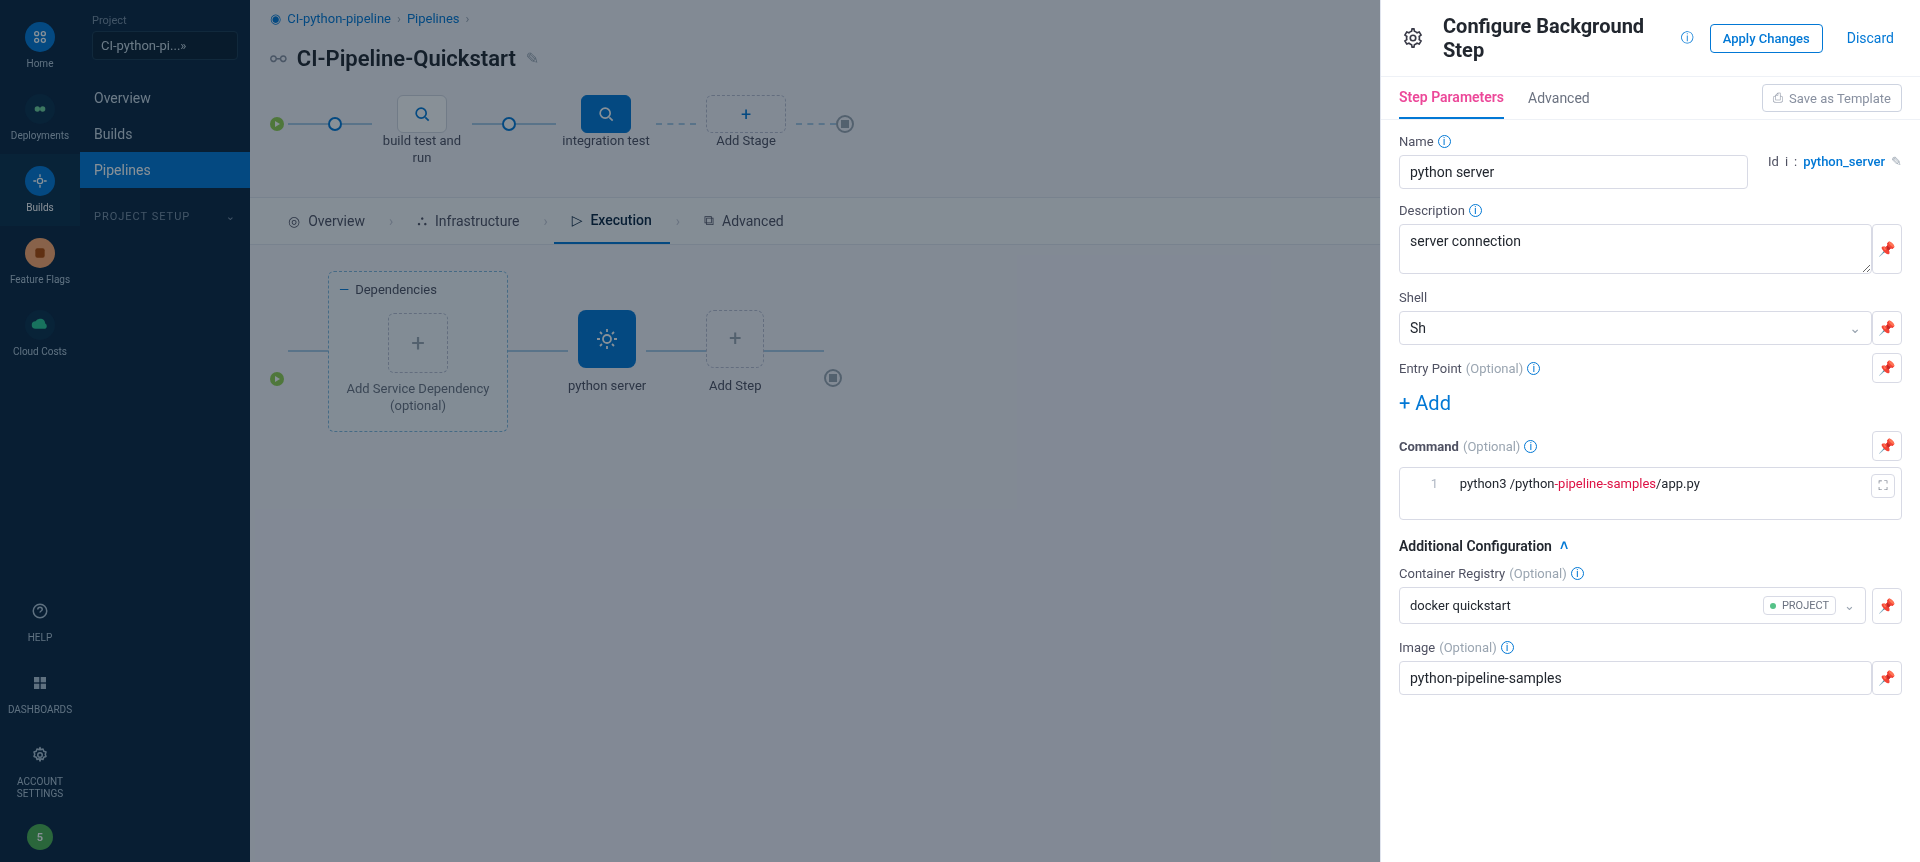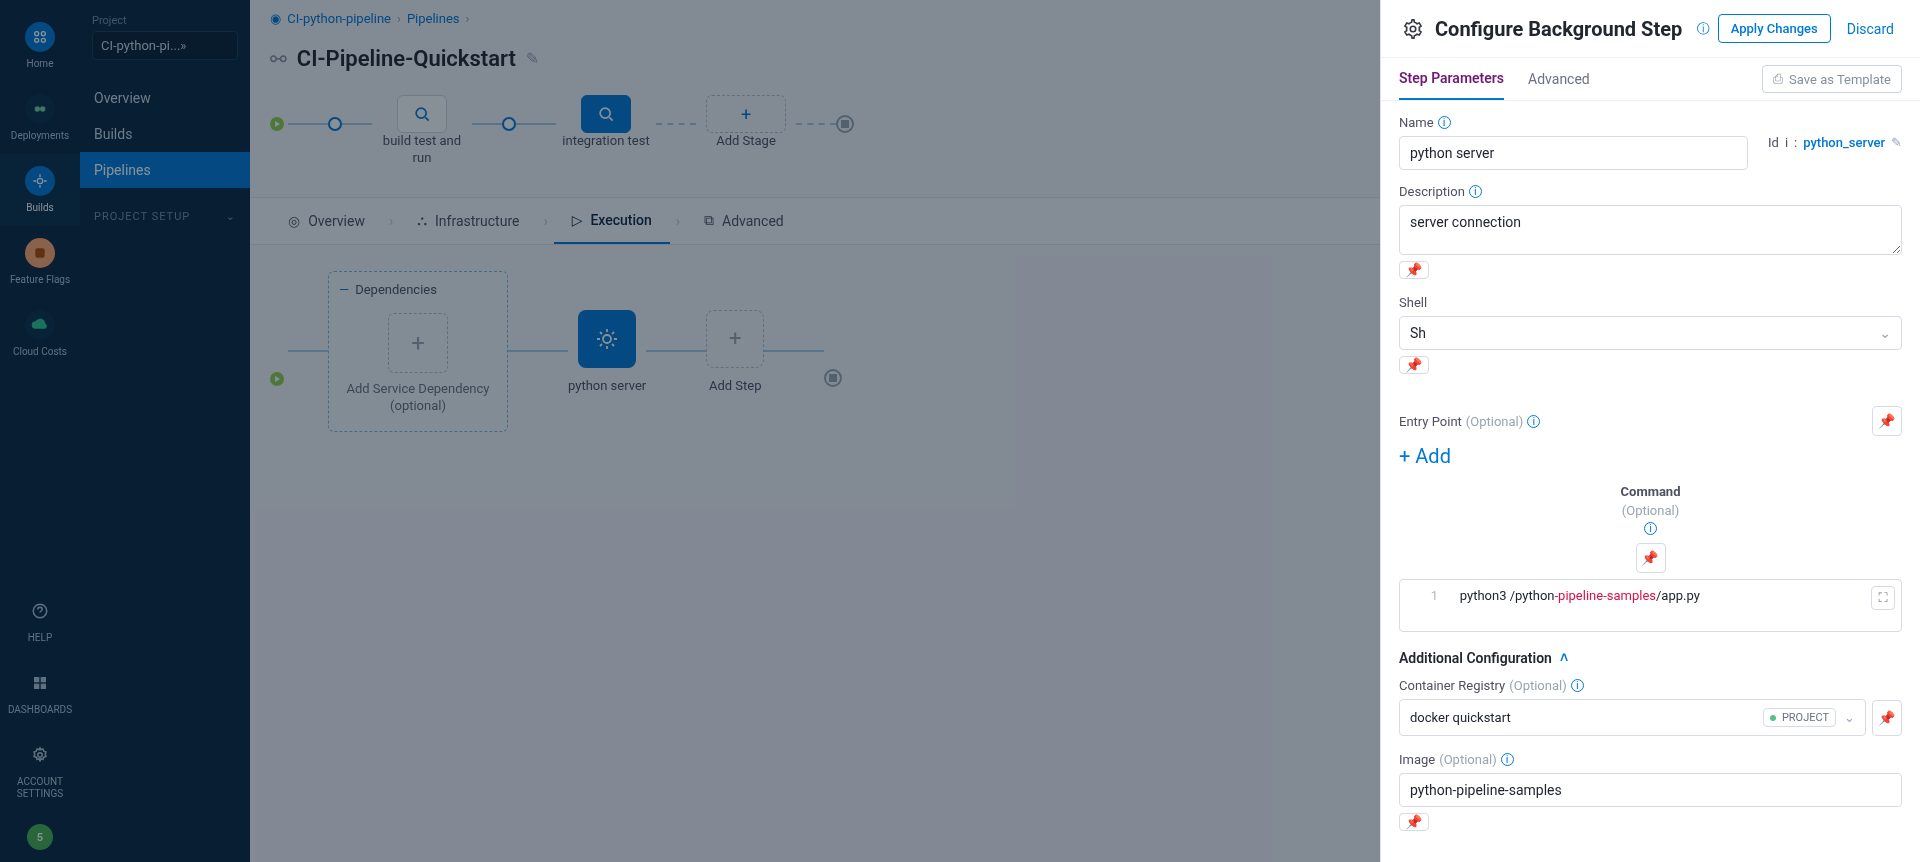--- a/index.html
+++ b/index.html
@@ -85,47 +85,47 @@
 .dep-add { width:60px;height:60px; border:1px dashed #b8bdd0; border-radius:6px; margin:16px auto 8px; display:flex; align-items:center; justify-content:center; color:#9aa5b1; font-size:24px; cursor:pointer;}
 .dep-lbl { text-align:center; font-size:13px; color:#6b7280; line-height:1.3;}
 .step-box { width:58px;height:58px; border-radius:8px; background:#0278d5; color:#fff; display:flex; align-items:center; justify-content:center; font-size:22px; cursor:pointer;}
 .step-box.add { background:transparent; border:1px dashed #b8bdd0; color:#9aa5b1;}
 .step-col {display:flex; flex-direction:column; align-items:center;}
 .step-lbl { margin-top:10px; font-size:13px; color:#4f5162; text-align:center;}
 .ec-line { flex:0 0 60px; height:2px; background:#a6c8e4;}
 
 
 .panel { position:absolute; right:0; top:0; bottom:0; width:540px; background:#fff; z-index:3; display:flex; flex-direction:column; border-left:1px solid #e0e4ee;}
-.p-head { display:flex; align-items:center; padding:14px 18px; gap:8px; border-bottom:1px solid #eef1f6;}
+.p-head { display:flex; align-items:center; padding:14px 18px; gap:16px; border-bottom:1px solid #eef1f6;}
 .p-head .gear { width:28px;height:28px; color:#383946; display:flex; align-items:center; justify-content:center; font-size:18px;}
 .p-head .pt { font-size:20px; font-weight:700; color:#22272f; flex:1;}
 .p-head .info {color:#0278d5; font-size:13px; cursor:pointer;}
 .btn-outline { border:1px solid #0278d5; color:#0278d5; background:#fff; border-radius:4px; padding:6px 12px; font-size:13px; font-weight:500; cursor:pointer;}
 .btn-link { color:#0278d5; font-size:14px; cursor:pointer; padding:6px 8px;}
 
 .p-tabs { display:flex; align-items:center; padding:0 18px; border-bottom:1px solid #eef1f6;}
 .p-tab { padding:12px 0; margin-right:24px; font-size:14px; color:#6b7280; cursor:pointer;}
-.p-tab.active { color:#701a75; font-weight:600; border-bottom:2px solid #0278d5;}
+.p-tab.active { color:#ec4899; font-weight:600; border-bottom:2px solid #0278d5;}
 .p-tabs .spacer{flex:1;}
 .save-tpl { border:1px solid #cdd3e0; color:#8890a0; border-radius:4px; padding:5px 10px; font-size:13px; display:flex; align-items:center; gap:6px; cursor:pointer;}
 
 .p-body { flex:1; overflow:auto; padding:14px 18px 24px; font-size:13px; color:#22272f; scrollbar-width:thin;}
 .p-body::-webkit-scrollbar{width:10px;} .p-body::-webkit-scrollbar-thumb{background:#d0d4de;border-radius:5px;}
 
 .fld-row { display:flex; gap:20px; margin-bottom:14px;}
 .fld { flex:1; }
 .fld-lbl { font-size:13px; color:#4f5162; margin-bottom:6px; display:flex; align-items:center; gap:4px;}
 .fld-lbl .info-i { color:#0278d5; font-size:11px; border:1px solid #0278d5; border-radius:50%; width:13px;height:13px;display:inline-flex;align-items:center;justify-content:center;cursor:pointer;}
 .fld-lbl .opt { color:#9aa5b1; font-weight:400; }
 .id-row { display:flex; align-items:center; gap:6px; font-size:13px; color:#4f5162; padding-top:0;}
 .id-row .idv {color:#0278d5; font-weight:500;}
 .id-row .pencil {color:#9aa5b1; cursor:pointer;}
 .txt-in { width:100%; border:1px solid #d8dae5; border-radius:4px; padding:8px 10px; font-size:14px; color:#22272f; background:#fff;}
 .ta { resize: both; min-height:40px; font-family:inherit;}
-.with-pin { display:flex; gap:6px; align-items:stretch;flex-direction:column;}
+.with-pin { display:flex; align-items:stretch;}
 .pin { width:30px; border:1px solid #d8dae5; border-radius:4px; display:flex; align-items:center; justify-content:center; color:#0278d5; cursor:pointer; font-size:14px; flex-shrink:0;}
 .sel { display:flex; align-items:center; justify-content:space-between; cursor:pointer;}
 .sel .caret{color:#9aa5b1;}
 .add-link {color:#0278d5; cursor:pointer; font-size:20px; display:inline-block; margin-top:2px;}
 .code-box { border:1px solid #d8dae5; border-radius:4px; background:#fff; padding:8px 10px 28px; font-family: ui-monospace, Menlo, monospace; font-size:13px; position:relative;}
 .code-box .ln { color:#b0b8c4; display:inline-block; width:28px; text-align:right; margin-right:14px;}
 .code-box .cmd .kw{color:#22272f;} .code-box .cmd .path{color:#22272f;} .code-box .cmd .hl{color:#d14;}
 .code-box .expand { position:absolute; right:6px; top:6px; width:24px;height:24px; border:1px solid #d8dae5; border-radius:4px; display:flex; align-items:center; justify-content:center; color:#6b7280; cursor:pointer; background:#fff;}
 .section-hdr { font-size:14px; font-weight:600; color:#22272f; display:flex; align-items:center; gap:8px; margin:18px 0 12px; cursor:pointer;}
 .section-hdr .ch { color:#0278d5;}
@@ -404,21 +404,21 @@
       <div class="fld-lbl">
         <span>Description</span>
         <span class="info-i">i</span>
       </div>
       <div class="with-pin">
         <textarea class="txt-in ta" style="">server connection</textarea>
         <div class="pin">📌</div>
       </div>
     </div>
 
-    <div class="fld" style="margin-bottom:32px;">
+    <div class="fld" style="margin-bottom:8px;">
       <div class="fld-lbl">
           <span>Shell</span>
         </div>
       <div class="with-pin">
         <div class="txt-in sel">
           <span>Sh</span>
           <span class="caret">⌄</span>
         </div>
         <div class="pin">📌</div>
       </div>
@@ -429,21 +429,21 @@
         <span>Entry Point</span>
         <span class="opt">(Optional)</span>
         <span class="info-i">i</span>
         <span style="flex:1"></span>
         <div class="pin" style="width:30px;height:30px;">📌</div>
       </div>
       <span class="add-link">+ Add</span>
     </div>
 
     <div class="fld" style="margin-bottom:16px;">
-      <div class="fld-lbl" style="align-items:center;flex-direction:column;">
+      <div class="fld-lbl" style="align-items:center;">
         <strong>Command</strong>
         <span class="opt">(Optional)</span>
         <span class="info-i">i</span>
         <span style="flex:1"></span>
         <div class="pin" style="width:30px;height:30px;">📌</div>
       </div>
       <div class="code-box">
         <span class="ln">1</span>
         <span class="cmd">
           <span class="kw">python3 /python</span><span class="hl">-pipeline-samples</span><span class="path">/app.py</span>

